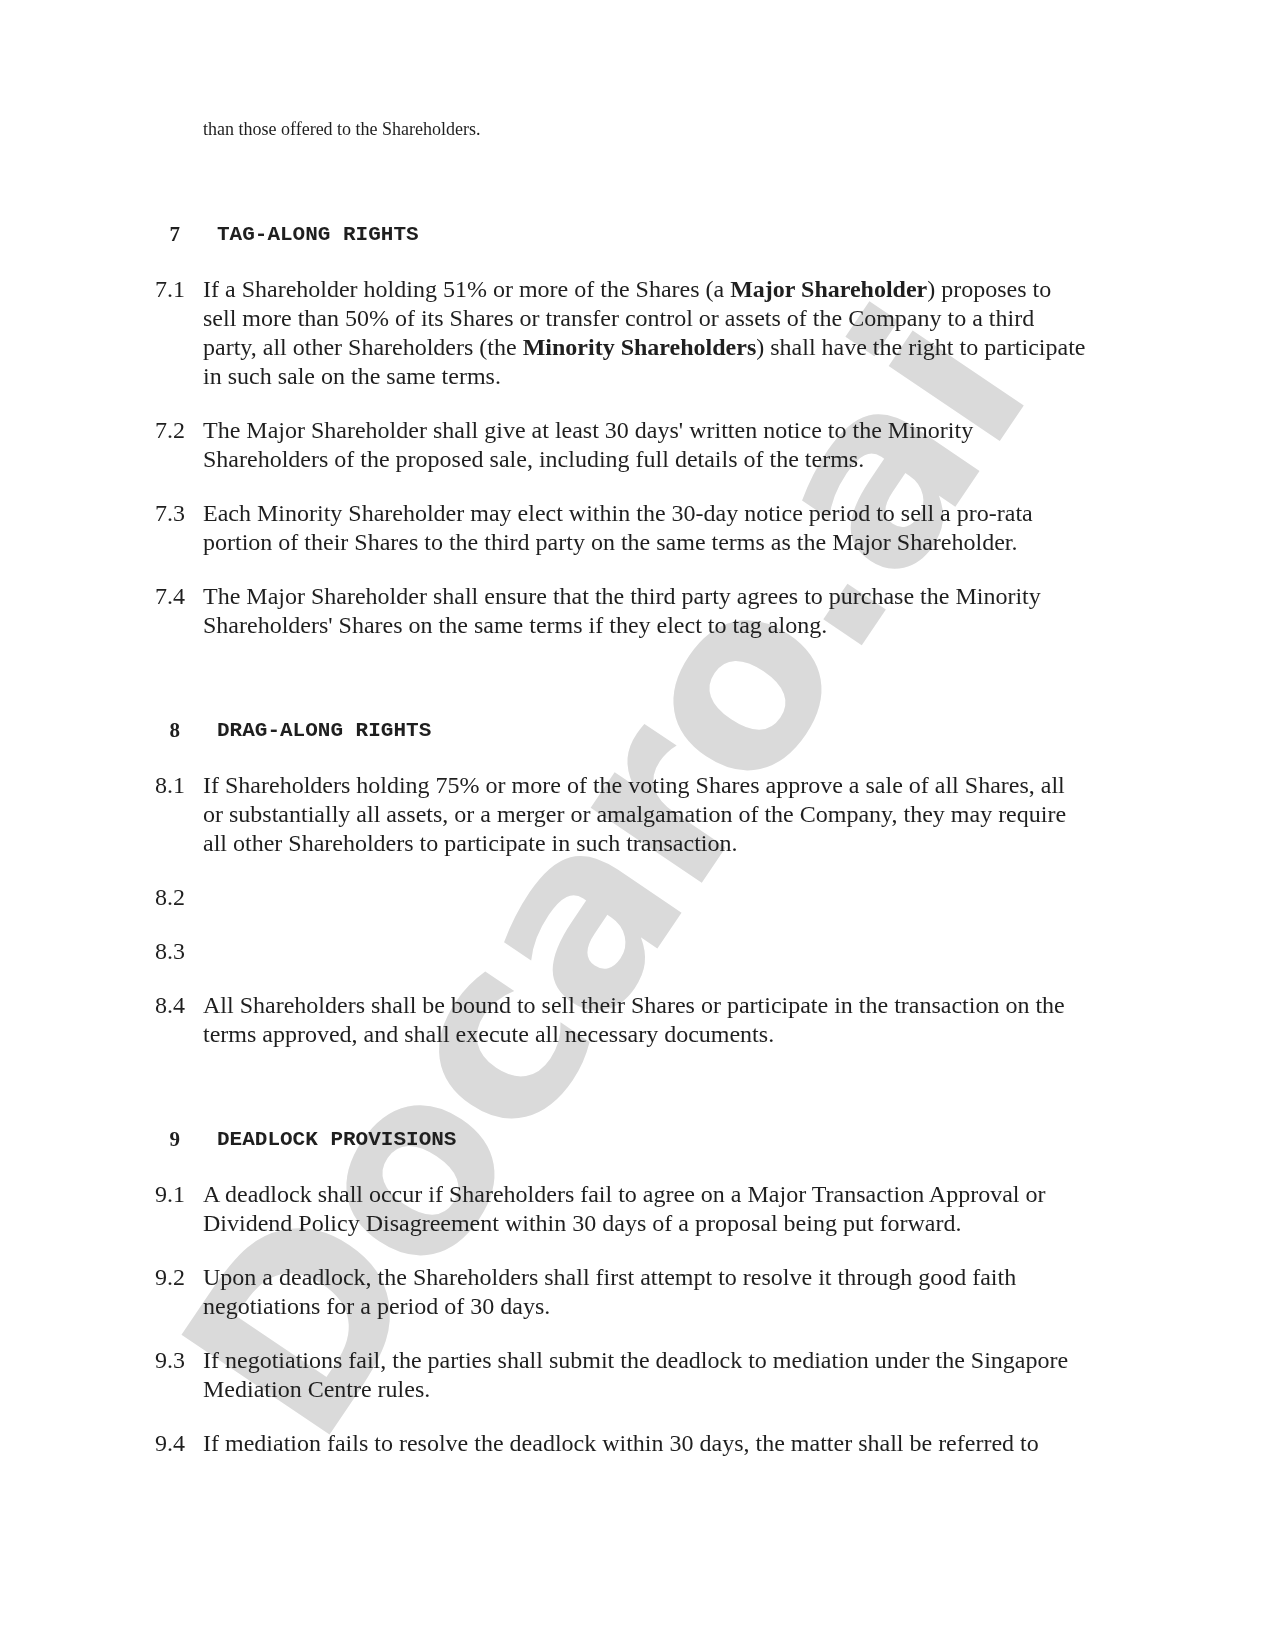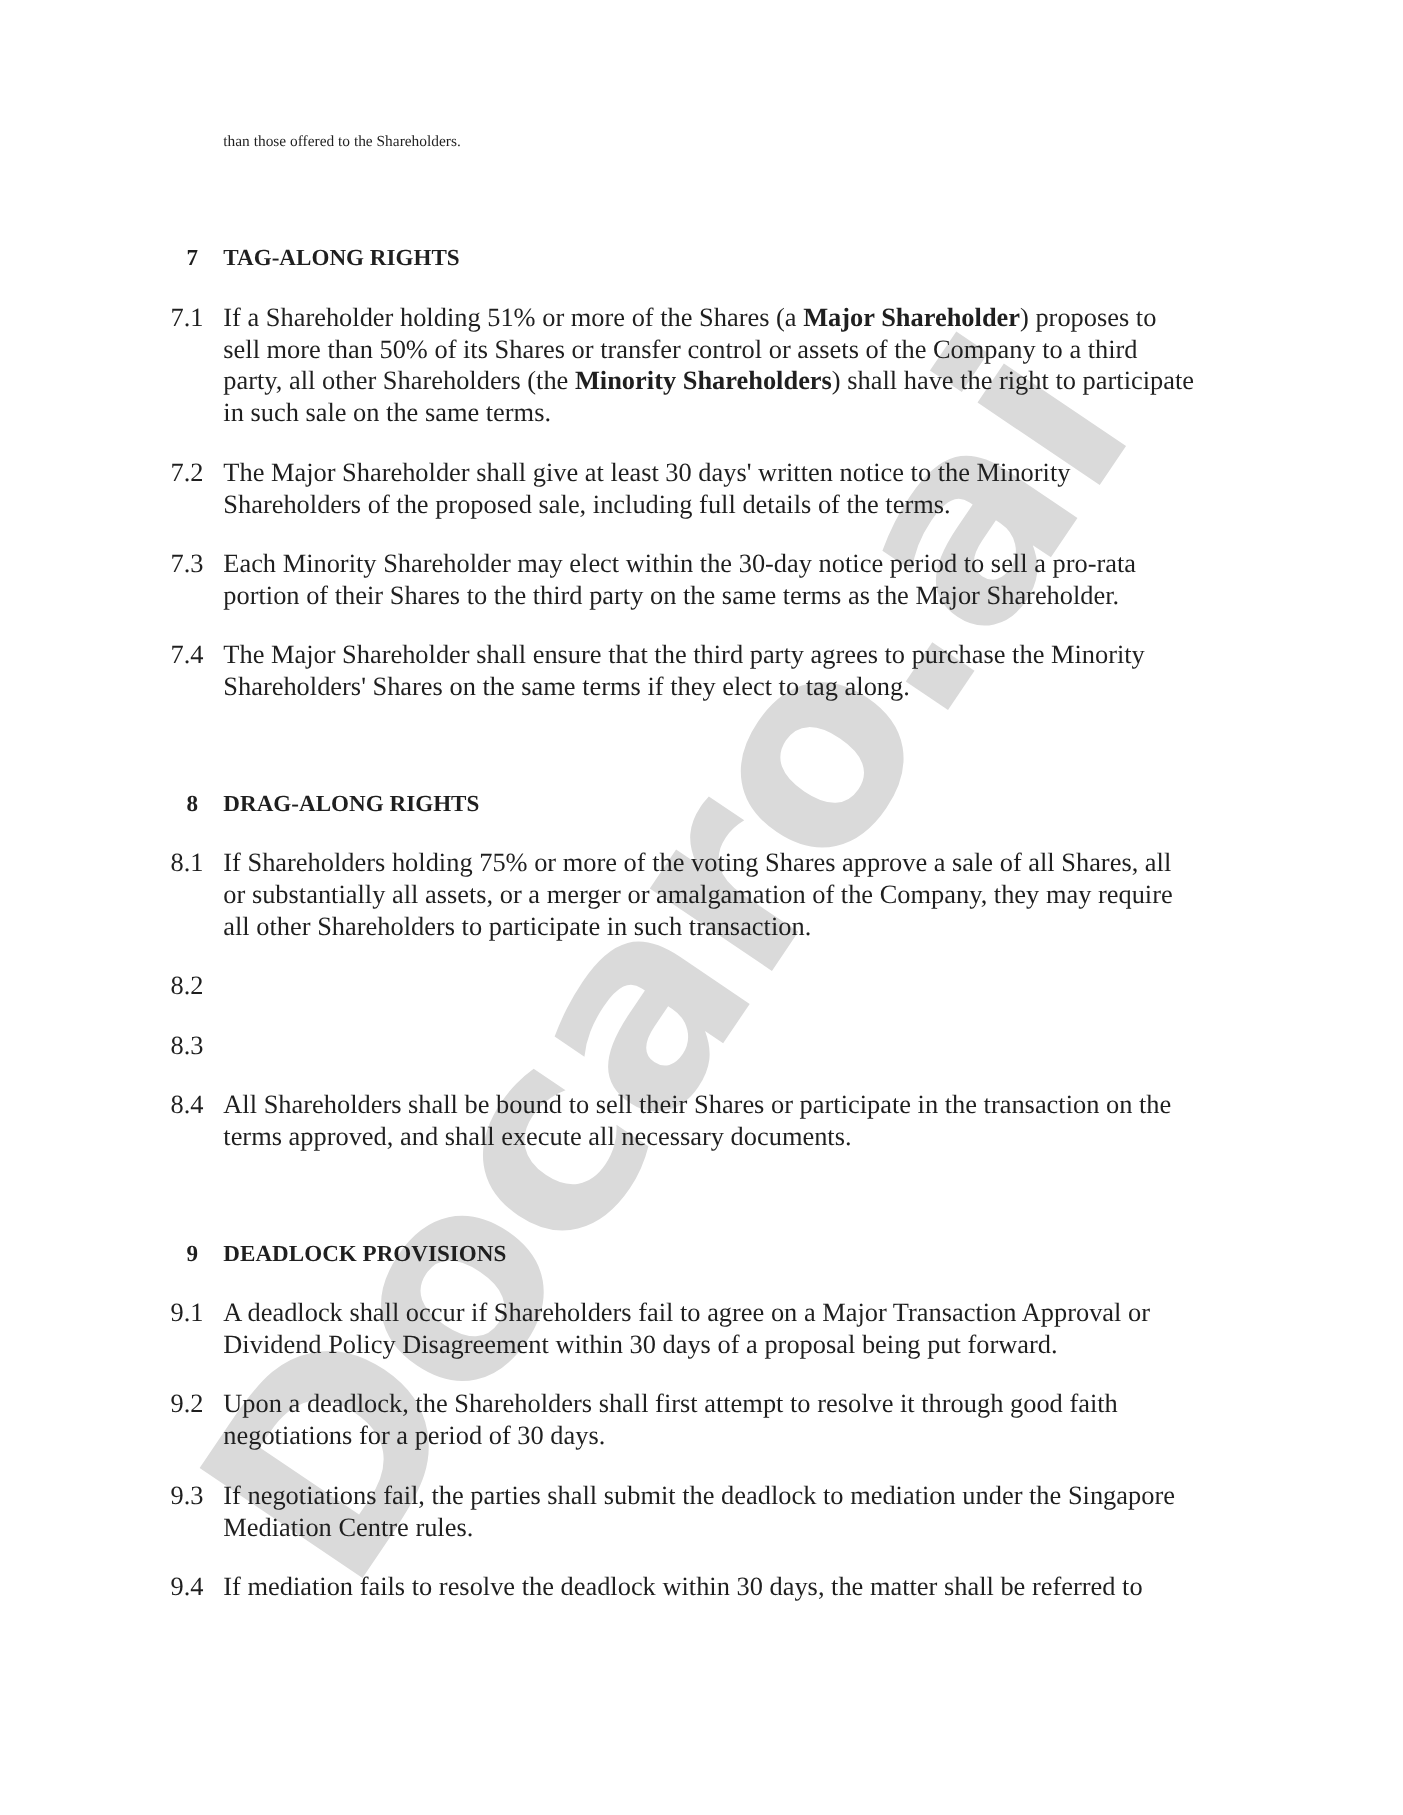--- a/index.html
+++ b/index.html
@@ -30,38 +30,39 @@
     user-select: none;
   }
   .content {
     position: relative;
     z-index: 1;
     padding: 115px 0 0 155px;
   }
   .intro-line {
     margin: 0 0 0 48px;
     width: 885px;
-    font-size: 14px;
+    font-size: 18px;
     line-height: 29px;
   }
   .sec-heading {
     display: flex;
     margin-top: 76px;
     margin-bottom: 26px;
     font-weight: bold;
     font-size: 21px;
     line-height: 29px;
   }
   .sec-num {
     flex: none;
     width: 25px;
     text-align: right;
   }
   .sec-title {
-    margin-left: 23px;
+    margin-left: 37px;
+    font-family: Liberation Mono, monospace;
   }
   .clause {
     display: flex;
     margin-bottom: 25px;
     font-size: 24px;
     line-height: 29px;
   }
   .clause-num {
     flex: none;
     width: 25px;

